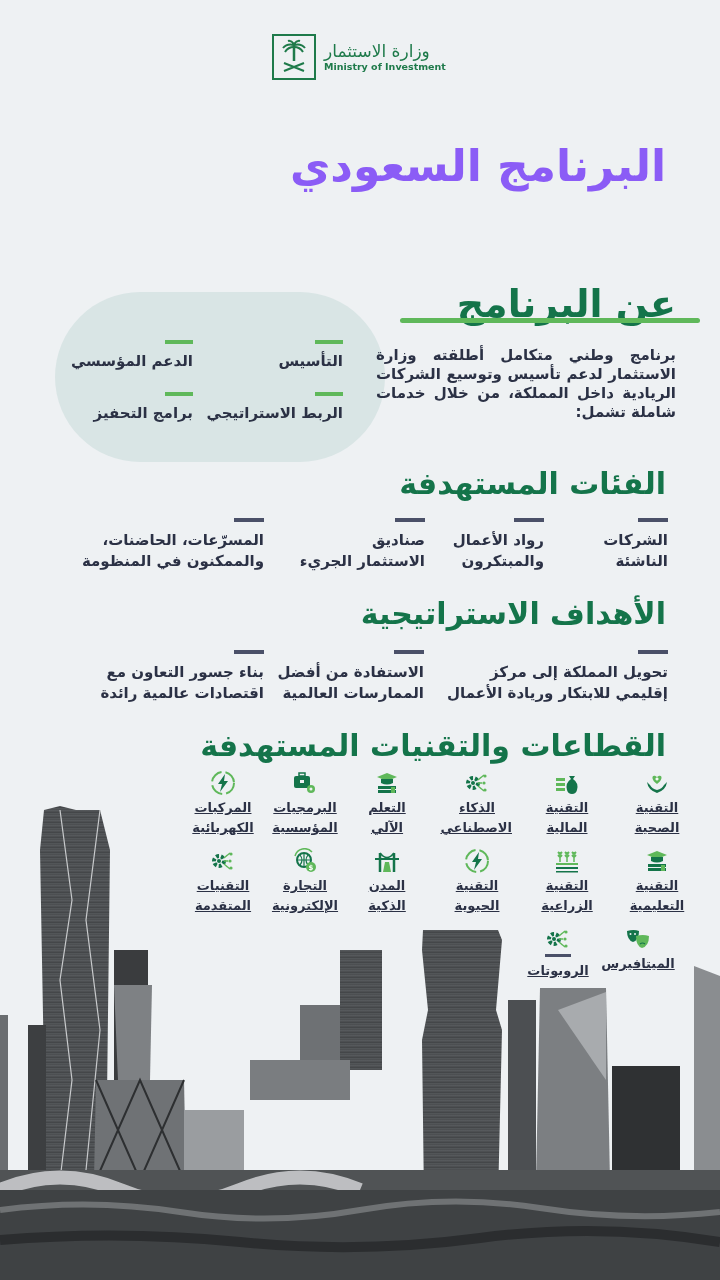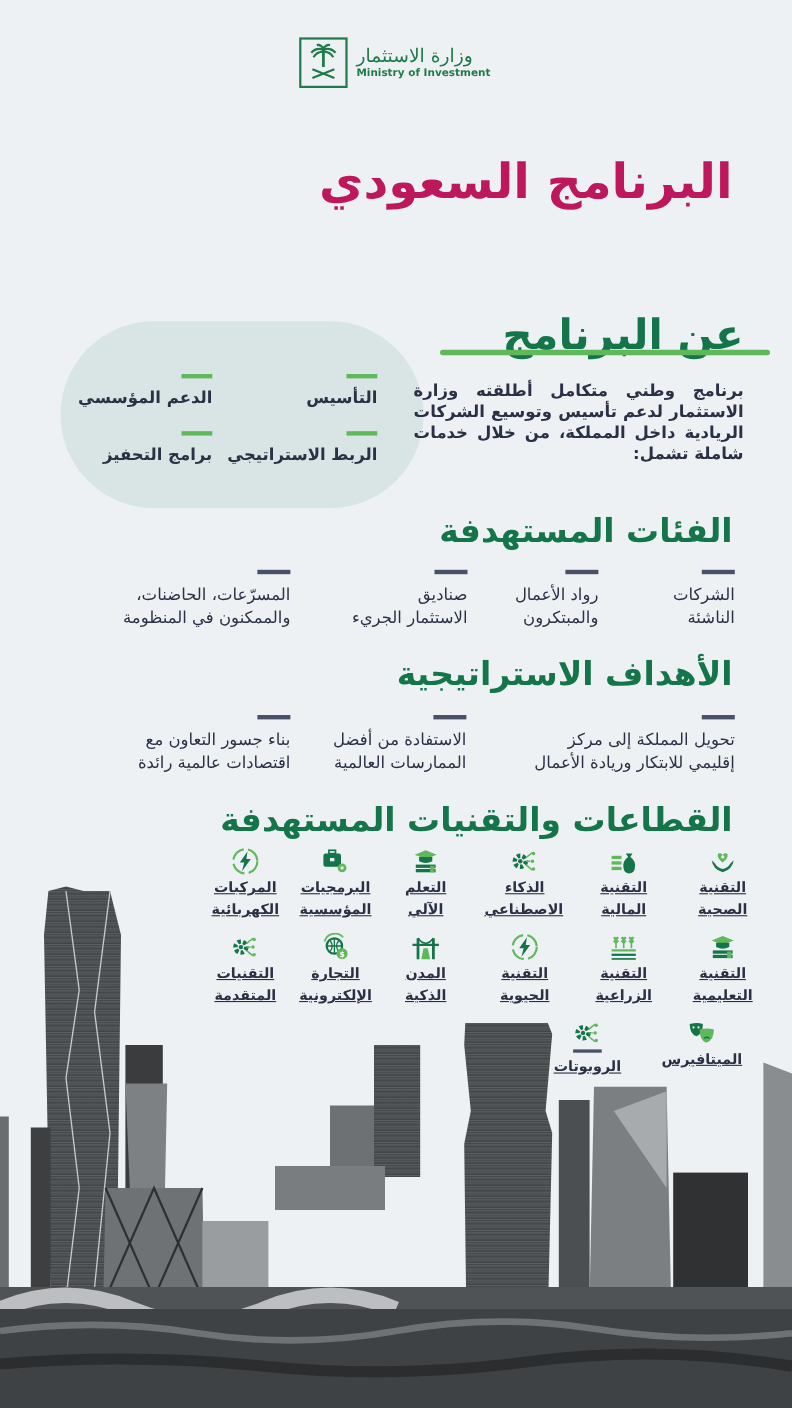--- a/index.html
+++ b/index.html
@@ -12,34 +12,34 @@
     color: #2b3145;
   }
   .abs { position: absolute; }
   
   .logo { left: 272px; top: 34px; width: 180px; height: 46px; display: flex; align-items: center; gap: 8px; }
   .logo-box { width: 44px; height: 46px; border: 2px solid #1e7a4a; display: flex; align-items: center; justify-content: center; }
   .logo-text { display: flex; flex-direction: column; align-items: flex-start; }
   .logo-ar { font-size: 17px; font-weight: normal; color: #1e7a4a; direction: rtl; line-height: 20px; }
   .logo-en { font-size: 9.5px; color: #1e7a4a; line-height: 12px; font-weight: bold; }
 
-  .title { right: 54px; top: 140px; text-align: right; direction: rtl; color: #be185d; font-weight: bold; font-size: 44px; line-height: 52px; }
+  .title { right: 54px; top: 140px; text-align: right; direction: rtl; color: #8b5cf6; font-weight: bold; font-size: 44px; line-height: 52px; }
 
   
   .pill { left: 55px; top: 292px; width: 330px; height: 170px; border-radius: 85px; background: #d9e5e5; }
   .pill-item { position: absolute; direction: rtl; text-align: right; font-size: 15px; font-weight: bold; color: #2b3145; }
   .pill-item .bar { display: block; width: 28px; height: 4px; background: #5fb85a; margin-left: auto; margin-bottom: 8px; }
 
   .about-title { right: 44px; top: 282px; direction: rtl; font-size: 38px; font-weight: bold; color: #14744a; }
   .about-underline { left: 400px; top: 318px; width: 300px; height: 5px; background: #5fb85a; border-radius: 3px; }
   .about-body { right: 44px; top: 346px; width: 300px; direction: rtl; text-align: justify; font-size: 15px; font-weight: bold; line-height: 19px; color: #2b3145; }
 
   .section-title { direction: rtl; text-align: right; font-weight: bold; color: #14744a; }
 
-  .cat { position: absolute; direction: rtl; text-align: right; font-size: 15px; font-weight: normal; line-height: 21px; color: #2b3145; }
+  .cat { position: absolute; direction: rtl; text-align: right; font-size: 15px; font-weight: bold; line-height: 21px; color: #2b3145; }
   .cat .bar { display: block; width: 30px; height: 4px; background: #4a5068; margin-left: auto; margin-bottom: 8px; }
 
   .sector { position: absolute; width: 70px; text-align: center; direction: rtl; font-size: 13px; font-weight: bold; line-height: 20px; color: #2b3145; text-decoration: underline; }
   .sector .ic { display: block; width: 26px; height: 26px; margin: 0 auto 2px; }
 
   .skyline { left: 0; top: 780px; width: 720px; height: 500px; }
 </style>
 </head>
 <body>
 
@@ -298,21 +298,21 @@
 <div class="sector" style="left:598px; top:926px; width:80px;">
   <svg class="ic" viewBox="0 0 26 26">
     <path d="M2 5 Q9 3 14 5 Q14 14 8 16 Q2 14 2 5Z" fill="#14744a"></path>
     <path d="M11 10 Q18 8 24 10 Q24 20 17 22 Q11 20 11 10Z" fill="#5fb85a"></path>
     <circle cx="5.5" cy="8" r="1" fill="#eef1f3"></circle>
       <circle cx="10" cy="8" r="1" fill="#eef1f3"></circle>
     <path d="M15 18 Q17.5 16 20 18" stroke="#14744a" stroke-width="1.2" fill="none"></path>
   </svg>
   <div>الميتافيرس</div>
 </div>
-<div class="sector" style="left:494px; top:926px; width:80px;">
+<div class="sector" style="left:518px; top:926px; width:80px;">
   <svg class="ic" viewBox="0 0 26 26">
     <circle cx="9" cy="13" r="5" fill="none" stroke="#14744a" stroke-width="4" stroke-dasharray="3 2"></circle>
     <circle cx="9" cy="13" r="2" fill="#14744a"></circle>
     <path d="M14 13h4M16 8l3-2M16 18l3 2M14 10l6-5M14 16l6 5" stroke="#5fb85a" stroke-width="1.3" fill="none"></path>
     <circle cx="21" cy="6" r="1.6" fill="#5fb85a"></circle>
       <circle cx="21" cy="20" r="1.6" fill="#5fb85a"></circle>
       <circle cx="20" cy="13" r="1.6" fill="#5fb85a"></circle>
   </svg>
   <span style="display:block; width:26px; height:3px; background:#4a5068; margin:0 auto 4px;"></span>
   <div>الروبوتات</div>

